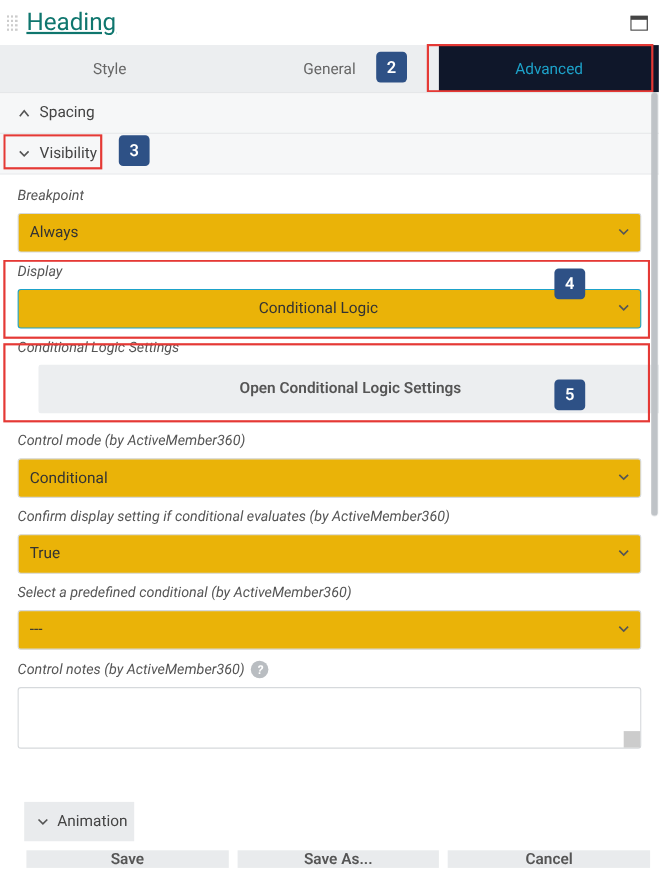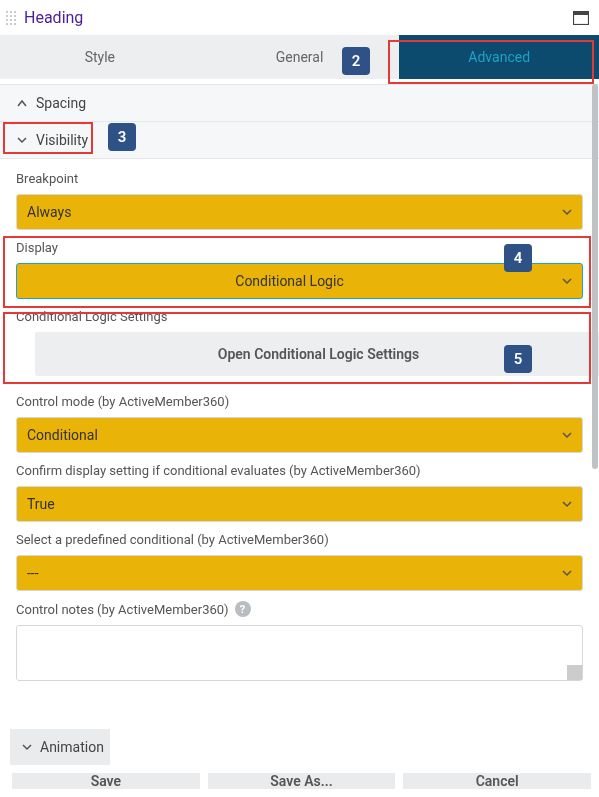--- a/index.html
+++ b/index.html
@@ -24,39 +24,39 @@
     width: 10px;
     display: flex;
     flex-direction: column;
     gap: 2px;
     margin-right: 8px;
   }
   .drag-handle span {
     height: 2px;
     background: repeating-linear-gradient(to right, #ccc 0 2px, transparent 2px 4px);
   }
-  .panel-title { font-size: 16px; color: #4c1d95; flex: 1; }
+  .panel-title { font-size: 22px; color: #0f766e; flex: 1; text-decoration: underline; }
   .panel-right svg { display: block; }
   .tabs {
     display: flex;
     background: #eceef0;
     height: 44px;
   }
   .tab {
     flex: 1;
     display: flex;
     align-items: center;
     justify-content: center;
     font-size: 14px;
     color: #666;
     cursor: pointer;
     background: #eceef0;
   }
   .tab.active {
-    background: #0c4a6e;
+    background: #0f172a;
     color: #1da2c9;
   }
   .content {
     position: absolute;
     top: 84px;
     bottom: 72px;
     left: 0;
     right: 0;
     overflow-y: auto;
     background: #fff;
@@ -103,20 +103,21 @@
     border-top: 1px solid #e5e7e9;
     background: #fff;
   }
   .field-label {
     font-size: 13px;
     color: #555;
     margin-bottom: 8px;
     display: flex;
     align-items: center;
     gap: 6px;
+    font-style: italic;
   }
   .select-box {
     width: 100%;
     position: relative;
     border: 1px solid #d6d9dc;
     border-radius: 3px;
     padding: 9px 30px 9px 10px;
     font-size: 14px;
     color: #333;
     background: #eab308;
@@ -162,21 +163,21 @@
     border-radius: 50%;
     background: #b9bdc1;
     color: #fff;
     font-size: 11px;
     display: inline-flex;
     align-items: center; justify-content: center;
     font-weight: bold;
   }
   .footer-section {
     position: absolute;
-    left: 4px; right: 0; bottom: 0;
+    left: 16px; right: 0; bottom: 0;
     background: #fff;
   }
   .footer-accordion {
     display: flex;
     align-items: center;
     background: #e9ebed;
     padding: 10px 12px;
     font-size: 14px;
     color: #444;
     width: 100px;

